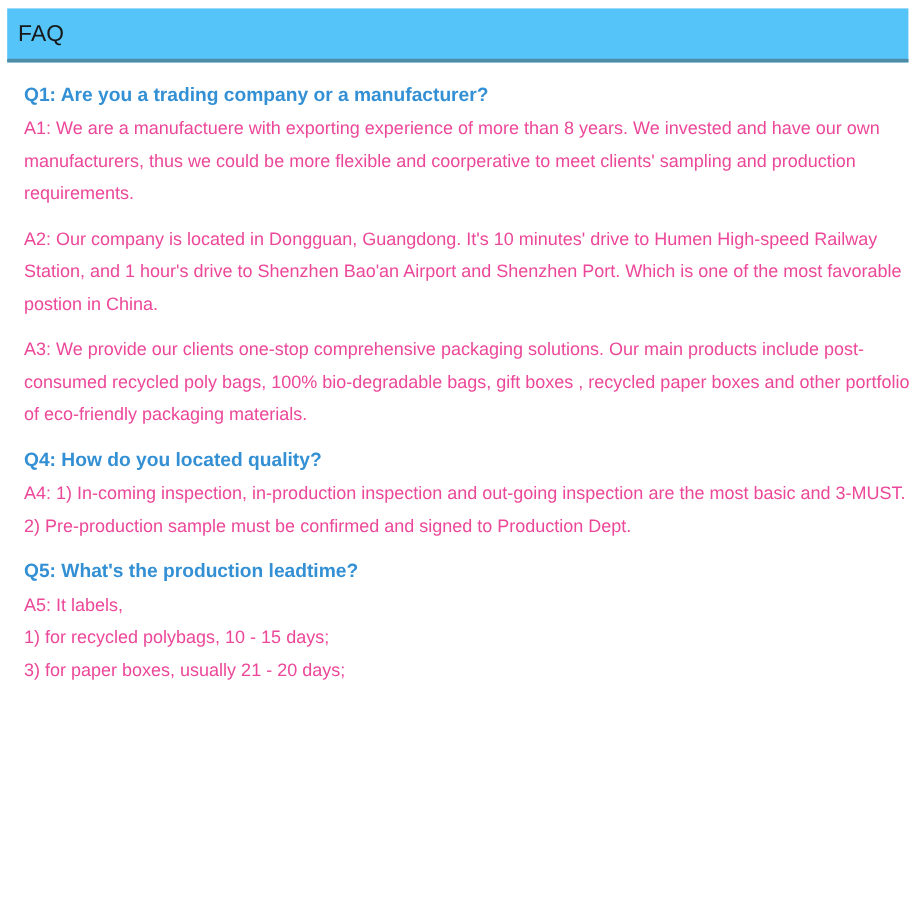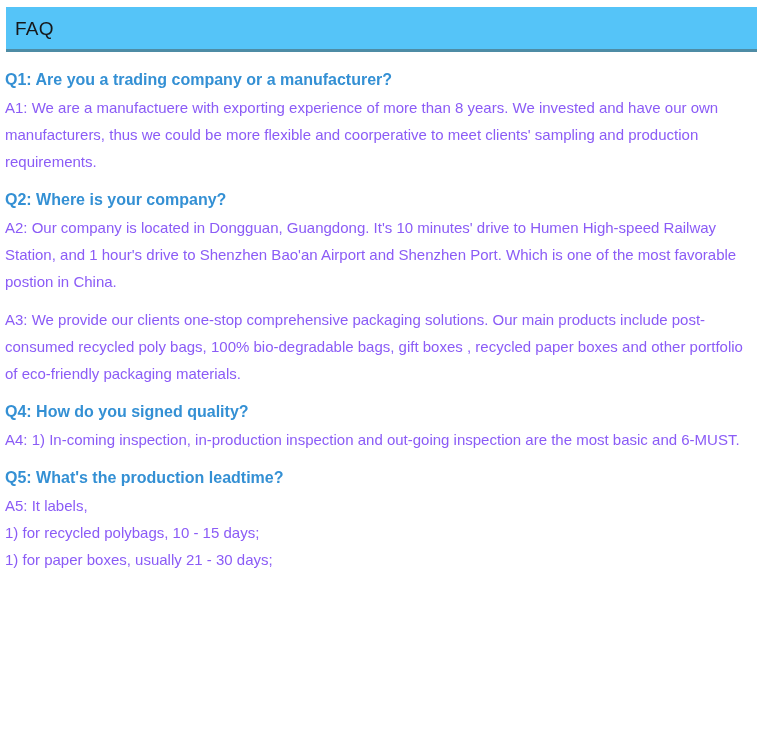--- a/index.html
+++ b/index.html
@@ -40,21 +40,21 @@
     font-weight: 400;
     color: #16181a;
     letter-spacing: 0.2px;
     padding-left: 9px;
     line-height: 1;
   }
 
   
   .faq-body {
     position: absolute;
-    left: 5px;
+    left: 20px;
     top: 66px;
     width: 742px;
   }
 
   .faq-item {
     margin-bottom: 11px;
   }
   .faq-item:last-child {
     margin-bottom: 14px;
   }
@@ -63,21 +63,21 @@
     font-size: 16px;
     font-weight: bold;
     color: #3490d4;
     line-height: 27px;
     margin: 0 0 1px 0;
   }
 
   .faq-answer {
     font-size: 15px;
     font-weight: 400;
-    color: #8b5cf6;
+    color: #ec4899;
     line-height: 27px;
     margin: 0;
   }
   .faq-answer-line {
     display: block;
   }
 </style>
 </head>
 <body>
 
@@ -90,42 +90,42 @@
   <div class="faq-body">
 
     <div class="faq-item">
       <p class="faq-question">Q1: Are you a trading company or a manufacturer?</p>
       <p class="faq-answer">
         <span class="faq-answer-line">A1: We are a manufactuere with exporting experience of more than 8 years. We invested and have our own manufacturers, thus we could be more flexible and coorperative to meet clients' sampling and production requirements.</span>
       </p>
     </div>
 
     <div class="faq-item">
-      <p class="faq-question">Q2: Where is your company?</p>
       <p class="faq-answer">
         <span class="faq-answer-line">A2: Our company is located in Dongguan, Guangdong. It's 10 minutes' drive to Humen High-speed Railway Station, and 1 hour's drive to Shenzhen Bao'an Airport and Shenzhen Port. Which is one of the most favorable postion in China.</span>
       </p>
     </div>
 
     <div class="faq-item">
       <p class="faq-answer">
         <span class="faq-answer-line">A3: We provide our clients one-stop comprehensive packaging solutions. Our main products include post-consumed recycled poly bags, 100% bio-degradable bags, gift boxes , recycled paper boxes and other portfolio of eco-friendly packaging materials.</span>
       </p>
     </div>
 
     <div class="faq-item">
-      <p class="faq-question">Q4: How do you signed quality?</p>
+      <p class="faq-question">Q4: How do you located quality?</p>
       <p class="faq-answer">
-        <span class="faq-answer-line">A4: 1) In-coming inspection, in-production inspection and out-going inspection are the most basic and 6-MUST.</span>
+        <span class="faq-answer-line">A4: 1) In-coming inspection, in-production inspection and out-going inspection are the most basic and 3-MUST.</span>
+        <span class="faq-answer-line">2) Pre-production sample must be confirmed and signed to Production Dept.</span>
       </p>
     </div>
 
     <div class="faq-item">
       <p class="faq-question">Q5: What's the production leadtime?</p>
       <p class="faq-answer">
         <span class="faq-answer-line">A5: It labels,</span>
         <span class="faq-answer-line">1) for recycled polybags, 10 - 15 days;</span>
-        <span class="faq-answer-line">1) for paper boxes, usually 21 - 30 days;</span>
+        <span class="faq-answer-line">3) for paper boxes, usually 21 - 20 days;</span>
       </p>
     </div>
 
   </div>
 </div>
 
 </body></html>

